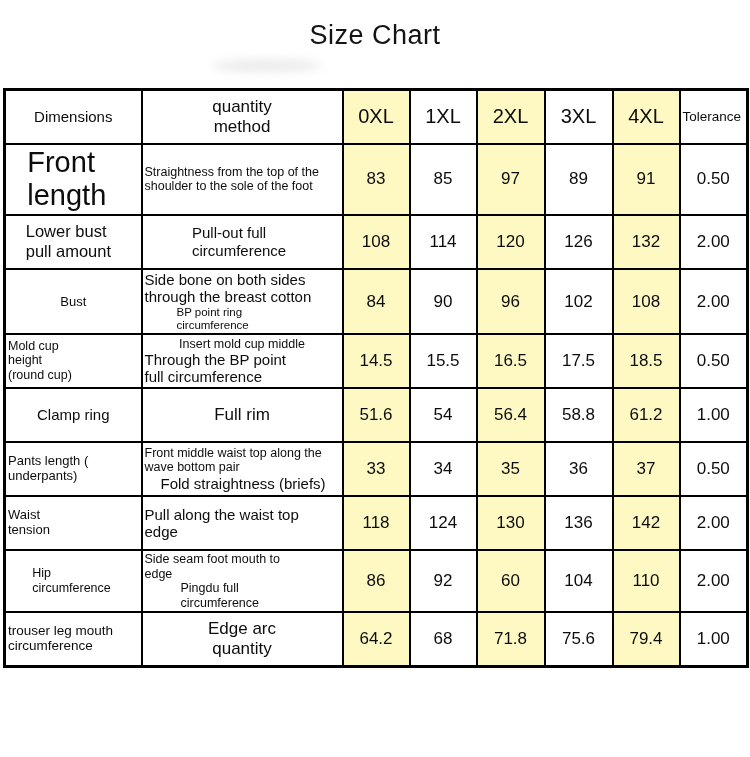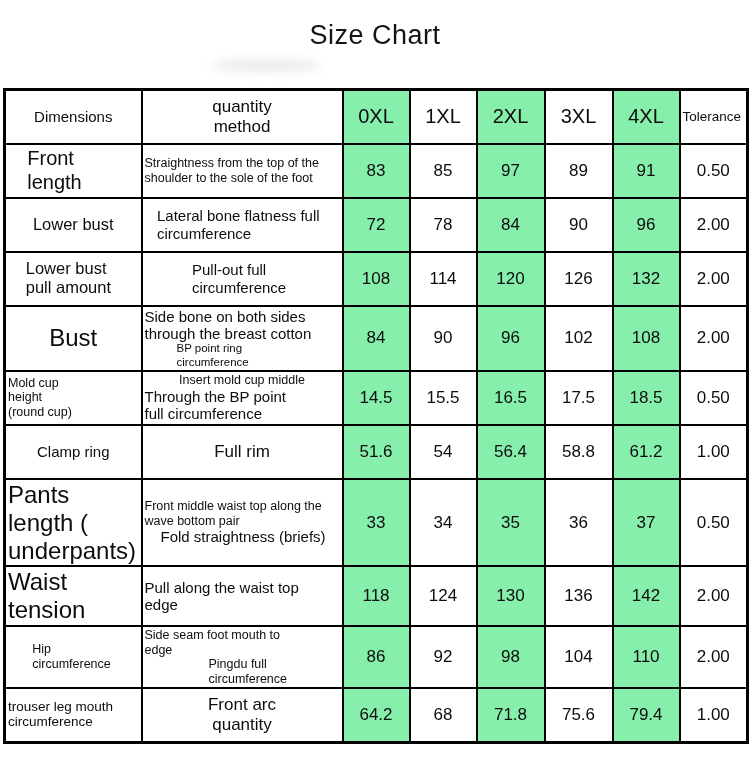--- a/index.html
+++ b/index.html
@@ -7,36 +7,36 @@
        font-family:"Liberation Sans",sans-serif;color:#0d0d0d;}
   .title{margin:20px 7px 0;text-align:center;font-size:27px;font-weight:400;
          color:#141414;letter-spacing:.5px;}
   .smudge{position:absolute;left:212px;top:59px;width:110px;height:13px;
           background:#c8c8c8;opacity:.35;filter:blur(5px);border-radius:50%;}
   table.size-table{border-collapse:collapse;table-layout:fixed;width:743px;
                    margin:37px 0 0 3px;border:3px solid #000;}
   .size-table td{border:2px solid #000;text-align:center;vertical-align:middle;
                  padding:1px 2px;line-height:1.16;overflow:hidden;}
   .size-table tr{height:54px;}
-  .shade{background:#86efac;}
+  .shade{background:#fef9c3;}
   
   .f11{font-size:11.5px}.f12{font-size:12.5px}.f13{font-size:13.5px}
   .f15{font-size:15px}.f16{font-size:16.5px}.f17{font-size:17px}
-  .f19{font-size:24px}.f20{font-size:20px}.f22{font-size:20px}
+  .f19{font-size:13px}.f20{font-size:20px}.f22{font-size:29px}
   
   .lb{display:inline-block;text-align:left;}
   .seg{display:block;}
   .cbox{margin-left:auto;margin-right:auto;text-align:left;}
   .cboxc{margin-left:auto;margin-right:auto;text-align:center;}
   .ctr{text-align:center;}
   td.tl{text-align:left;}
   .padl2{padding-left:2px}.padl6{padding-left:6px}.padl8{padding-left:8px}
   .padl12{padding-left:12px}.padl14{padding-left:14px}.padl16{padding-left:16px}
   .padl22{padding-left:22px}
-  .ml16{margin-left:16px}.ml32{margin-left:32px}.ml40{margin-left:64px}.mw64{max-width:64px}.mw75{max-width:75px}
+  .ml16{margin-left:16px}.ml32{margin-left:32px}.ml40{margin-left:36px}.mw64{max-width:64px}.mw75{max-width:75px}
   .mw82{max-width:82px}.mw88{max-width:88px}.mw90{max-width:90px}
   .mw92{max-width:92px}.mw95{max-width:95px}.mw100{max-width:100px}
   .mw112{max-width:112px}.mw130{max-width:130px}.mw145{max-width:145px}
   .mw155{max-width:155px}.mw160{max-width:160px}.mw170{max-width:170px}
   .mw175{max-width:175px}.mw180{max-width:180px}.mw190{max-width:190px}
   .brk{overflow-wrap:anywhere;word-break:break-all;}
   .seg:empty{display:none;}
 </style>
 </head>
 <body>
@@ -76,32 +76,20 @@
         <span class="seg lb f12 mw180">Straightness from the top of the shoulder to the sole of the foot</span>
       </td>
       <td class="f17 shade">83</td>
       <td class="f17">85</td>
       <td class="f17 shade">97</td>
       <td class="f17">89</td>
       <td class="f17 shade">91</td>
       <td class="f17">0.50</td>
     </tr>
 
-    <tr>
-      <td class="f16">Lower bust</td>
-      <td>
-        <span class="seg cbox f15 mw170">Lateral bone flatness full circumference</span>
-      </td>
-      <td class="f17 shade">72</td>
-      <td class="f17">78</td>
-      <td class="f17 shade">84</td>
-      <td class="f17">90</td>
-      <td class="f17 shade">96</td>
-      <td class="f17">2.00</td>
-    </tr>
 
     <tr>
       <td><span class="lb f16 mw95">Lower bust pull amount</span></td>
       <td>
         <span class="seg cbox f15 mw100">Pull-out full circumference</span>
       </td>
       <td class="f17 shade">108</td>
       <td class="f17">114</td>
       <td class="f17 shade">120</td>
       <td class="f17">126</td>
@@ -177,30 +165,30 @@
     </tr>
 
     <tr>
       <td><span class="lb f12 mw82">Hip circumference</span></td>
       <td class="tl padl22">
         <span class="seg lb f12 mw145">Side seam foot mouth to edge</span>
         <span class="seg lb f12 ml40 mw90">Pingdu full circumference</span>
       </td>
       <td class="f17 shade">86</td>
       <td class="f17">92</td>
-      <td class="f17 shade">98</td>
+      <td class="f17 shade">60</td>
       <td class="f17">104</td>
       <td class="f17 shade">110</td>
       <td class="f17">2.00</td>
     </tr>
 
     <tr>
       <td class="tl padl6"><span class="lb f13 mw112">trouser leg mouth circumference</span></td>
       <td>
-        <span class="seg cboxc f17 mw95">Front arc quantity</span>
+        <span class="seg cboxc f17 mw95">Edge arc quantity</span>
       </td>
       <td class="f17 shade">64.2</td>
       <td class="f17">68</td>
       <td class="f17 shade">71.8</td>
       <td class="f17">75.6</td>
       <td class="f17 shade">79.4</td>
       <td class="f17">1.00</td>
     </tr>
   </tbody>
 </table>

